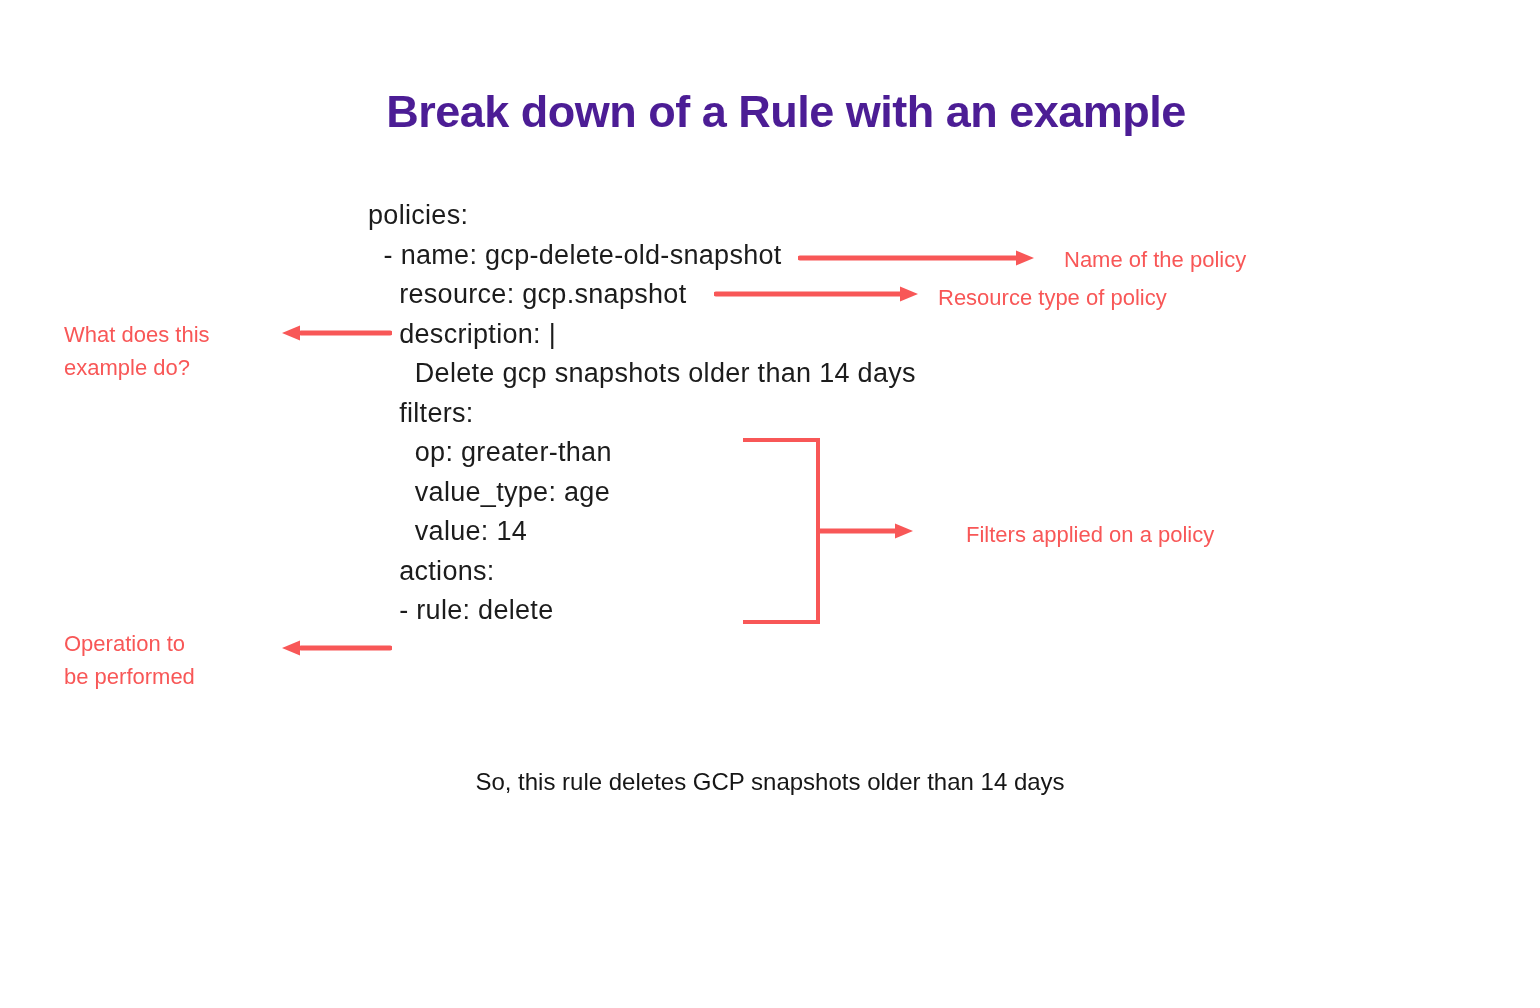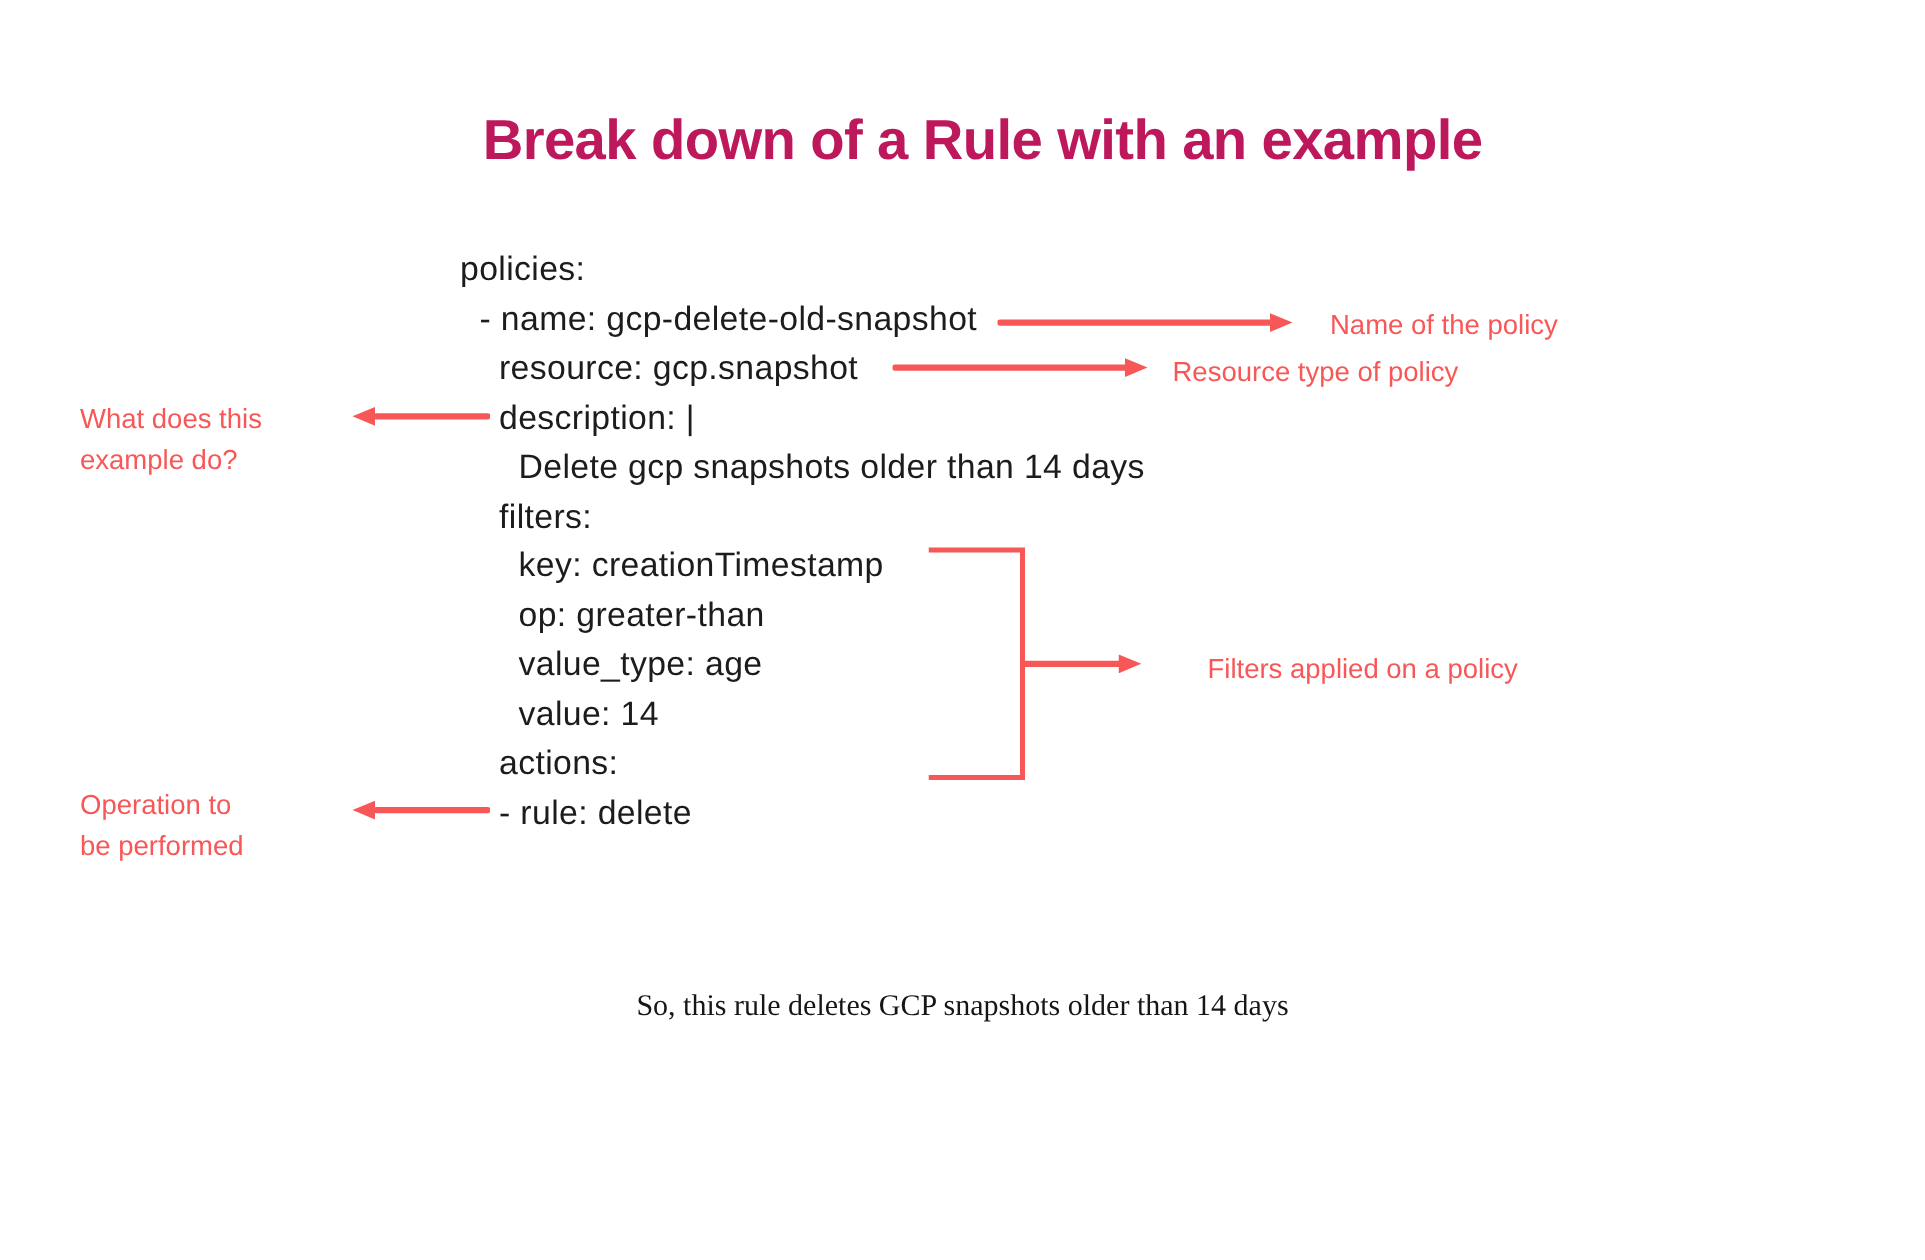--- a/index.html
+++ b/index.html
@@ -19,21 +19,21 @@
   }
   .title {
     position: absolute;
     top: 86px;
     left: 0;
     width: 100%;
     text-align: center;
     font-size: 45px;
     font-weight: 800;
     letter-spacing: -0.5px;
-    color: #be185d;
+    color: #4c1d95;
     padding-left: 32px;
   }
   .code {
     position: absolute;
     left: 368px;
     top: 196px;
     font-size: 27px;
     line-height: 39.5px;
     letter-spacing: 0.3px;
     color: #1c1c1c;
@@ -43,25 +43,25 @@
     position: absolute;
     color: var(--accent-red);
     font-weight: 400;
     font-size: 22px;
     line-height: 33px;
     white-space: nowrap;
   }
   .ann-centered { width: 212px; white-space: normal; }
   .caption {
     position: absolute;
-    top: 792px;
+    top: 768px;
     left: 0;
     width: 100%;
     text-align: center;
-    font-family: Liberation Serif, serif;
+    font-family: Liberation Sans, sans-serif;
     font-size: 24px;
     color: #161616;
   }
   .arrow {
     position: absolute;
     color: var(--accent-red);
     display: block;
   }
 </style>
 </head>
@@ -71,21 +71,20 @@
 
   <div class="title">Break down of a Rule with an example</div>
 
   <div class="code">
     <div class="code-line">policies:</div>
     <div class="code-line">  - name: gcp-delete-old-snapshot</div>
     <div class="code-line">    resource: gcp.snapshot</div>
     <div class="code-line">    description: |</div>
     <div class="code-line">      Delete gcp snapshots older than 14 days</div>
     <div class="code-line">    filters:</div>
-    <div class="code-line">      key: creationTimestamp</div>
     <div class="code-line">      op: greater-than</div>
     <div class="code-line">      value_type: age</div>
     <div class="code-line">      value: 14</div>
     <div class="code-line">    actions:</div>
     <div class="code-line">    - rule: delete</div>
   </div>
 
   <svg class="arrow" style="left:798px; top:250px;" width="238" height="16" viewBox="0 0 238 16" aria-hidden="true">
     <line x1="2" y1="8" x2="219" y2="8" stroke="currentColor" stroke-width="5" stroke-linecap="round"></line>
     <polygon points="218,0.5 236,8 218,15.5" fill="currentColor"></polygon>

